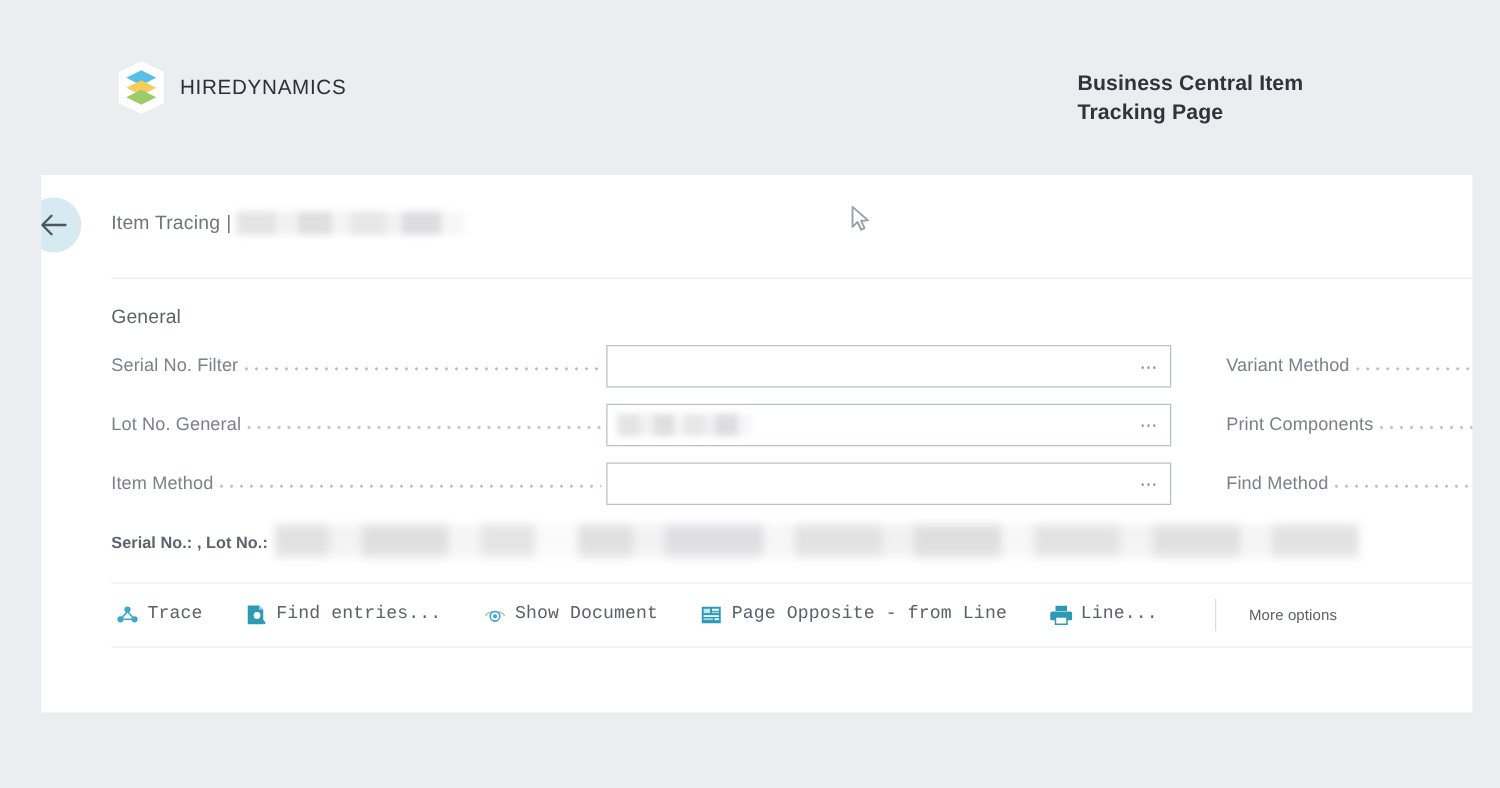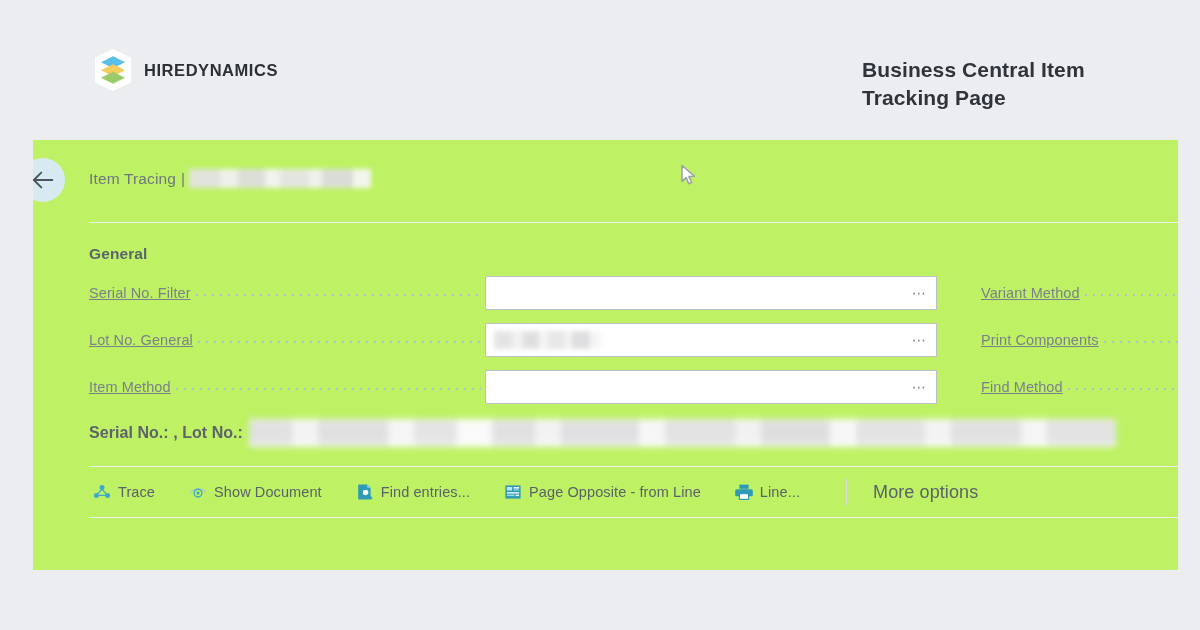--- a/index.html
+++ b/index.html
@@ -46,43 +46,43 @@
     padding-top: 1px;
   }
 
   .brand-line {
     font-size: 16.5px;
     letter-spacing: 0.55px;
     color: #2b2f36;
     white-space: nowrap;
   }
 
-  .brand-line .thin { font-weight: 700; }
-  .brand-line .bold { font-weight: 700; }
+  .brand-line .thin { font-weight: 400; }
+  .brand-line .bold { font-weight: 400; }
 
   .header-title {
     position: absolute;
     right: 108px;
     top: 56px;
     width: 230px;
-    font-size: 21px;
+    font-size: 17px;
     font-weight: 700;
     line-height: 1.33;
     color: #2f333a;
     letter-spacing: 0.1px;
   }
 
   
   .app-card {
     position: absolute;
     left: 33px;
     top: 140px;
     width: 1145px;
     height: 430px;
-    background: #bef264;
+    background: #ffffff;
     overflow: hidden;
   }
 
   
   .card-topbar {
     position: relative;
     height: 82px;
   }
 
   .back-button {
@@ -150,21 +150,21 @@
 
   
   .card-body {
     position: relative;
     padding: 22px 0 0 56px;
     height: 243px;
   }
 
   .section-title {
     font-size: 15.5px;
-    font-weight: 700;
+    font-weight: 400;
     color: #5d636d;
     letter-spacing: 0.1px;
     margin-bottom: 9px;
   }
 
   .form-grid {
     position: relative;
   }
 
   .form-row {
@@ -181,21 +181,20 @@
   }
 
   .field-left { left: 0; top: 4px; width: 848px; }
   .field-right { left: 892px; top: 4px; width: 300px; }
 
   .field-label {
     font-size: 14.5px;
     color: #7b818a;
     white-space: nowrap;
     letter-spacing: 0.1px;
-    text-decoration: underline;
   }
 
   .leader {
     flex: 1 1 auto;
     height: 14px;
     margin: 0 4px 0 5px;
     background-image: radial-gradient(circle at 1.1px 50%, #b9bec5 1.1px, rgba(0,0,0,0) 1.3px);
     background-size: 8px 100%;
     background-repeat: repeat-x;
     background-position: 0 50%;
@@ -234,21 +233,21 @@
   
   .summary-row {
     position: relative;
     height: 34px;
     display: flex;
     align-items: center;
     margin-top: 3px;
   }
 
   .summary-label {
-    font-size: 16px;
+    font-size: 13px;
     font-weight: 700;
     color: #5d636d;
     white-space: nowrap;
     letter-spacing: 0.05px;
   }
 
   .redact-summary {
     width: 867px;
     height: 28px;
     margin-left: 6px;
@@ -283,25 +282,26 @@
   .action-bar {
     display: flex;
     align-items: center;
     height: 50px;
     padding-left: 56px;
     gap: 0;
   }
 
   .action {
     display: flex;
-    align-items: center;
+    align-items: flex-start;
     gap: 7px;
     padding: 6px 12px 6px 4px;
     margin-right: 18px;
     white-space: nowrap;
+    font-family: Liberation Mono, monospace;
   }
 
   .action:last-of-type { margin-right: 0; }
 
   .action-label {
     font-size: 14.5px;
     color: #5b616a;
     letter-spacing: 0.1px;
   }
 
@@ -314,21 +314,21 @@
 
   .action-sep {
     width: 1px;
     height: 26px;
     background: #d9dce0;
     margin: 0 26px 0 16px;
     flex: 0 0 auto;
   }
 
   .more-options {
-    font-size: 18px;
+    font-size: 12px;
     color: #5b616a;
     letter-spacing: 0.1px;
     white-space: nowrap;
   }
 
   
   .cursor {
     position: absolute;
     left: 679px;
     top: 164px;
@@ -442,36 +442,36 @@
       <svg class="action-icon" viewBox="0 0 18 18">
         <circle cx="9" cy="4.6" r="2.5" fill="#3fa8c4"></circle>
         <circle cx="3.4" cy="12.4" r="2.5" fill="#3fa8c4"></circle>
         <circle cx="14.6" cy="12.4" r="2.5" fill="#3fa8c4"></circle>
         <path d="M9 6.2 L4.4 11.3 M9 6.2 L13.6 11.3 M5.6 12.4 H12.4" stroke="#3fa8c4" stroke-width="1.25" fill="none"></path>
       </svg>
       <span class="action-label">Trace</span>
     </div>
 
     <div class="action">
-      <svg class="action-icon" viewBox="0 0 20 18">
-        <path d="M1.6 9.6 C4.4 4.6 15.6 4.6 18.4 9.6" fill="none" stroke="#b9c3c9" stroke-width="1.3" stroke-linecap="round"></path>
-        <circle cx="10" cy="10.2" r="4.3" fill="none" stroke="#3fa8c4" stroke-width="1.5"></circle>
-        <circle cx="10" cy="10.2" r="1.8" fill="#3fa8c4"></circle>
-      </svg>
-      <span class="action-label">Show Document</span>
-    </div>
-
-    <div class="action">
       <svg class="action-icon" viewBox="0 0 18 18">
         <path d="M2.2 1.4 H11.2 L14.6 4.8 V16.4 H2.2 Z" fill="#2e9bb5"></path>
         <path d="M11.2 1.4 V4.8 H14.6 Z" fill="#8ed2e2"></path>
         <circle cx="9.6" cy="9.4" r="3.5" fill="#ffffff" stroke="#2e9bb5" stroke-width="1.5"></circle>
         <path d="M12.3 12.1 L15.4 15.3" stroke="#2e9bb5" stroke-width="2" stroke-linecap="round"></path>
       </svg>
       <span class="action-label">Find entries...</span>
+    </div>
+
+    <div class="action">
+      <svg class="action-icon" viewBox="0 0 20 18">
+        <path d="M1.6 9.6 C4.4 4.6 15.6 4.6 18.4 9.6" fill="none" stroke="#b9c3c9" stroke-width="1.3" stroke-linecap="round"></path>
+        <circle cx="10" cy="10.2" r="4.3" fill="none" stroke="#3fa8c4" stroke-width="1.5"></circle>
+        <circle cx="10" cy="10.2" r="1.8" fill="#3fa8c4"></circle>
+      </svg>
+      <span class="action-label">Show Document</span>
     </div>
 
     <div class="action">
       <svg class="action-icon" viewBox="0 0 18 18">
         <rect x="1.4" y="2.4" width="15.2" height="13.2" fill="#2e9bb5"></rect>
         <rect x="2.9" y="4" width="5.2" height="3.5" fill="#bfe6f0"></rect>
         <rect x="9.6" y="4" width="5.5" height="1.6" fill="#ffffff"></rect>
         <rect x="9.6" y="6.4" width="5.5" height="1.2" fill="#9fd9e9"></rect>
         <rect x="2.9" y="9.1" width="12.2" height="1.5" fill="#e8f6fa"></rect>
         <rect x="2.9" y="11.6" width="7.5" height="1.5" fill="#9fd9e9"></rect>

